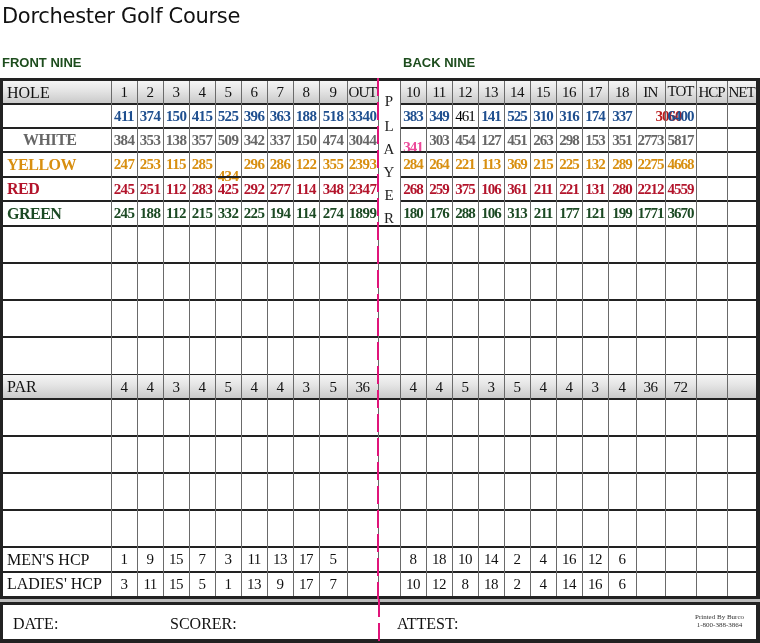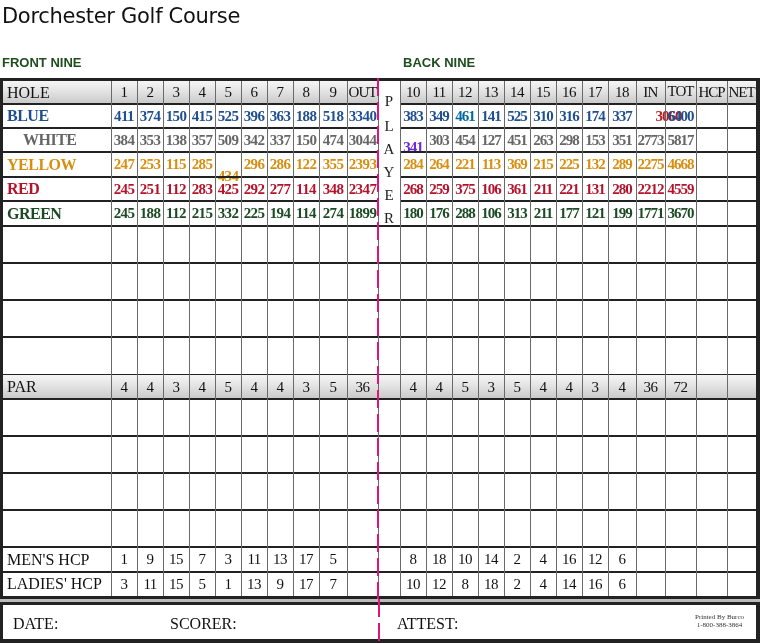--- a/index.html
+++ b/index.html
@@ -52,34 +52,33 @@
       <div class="cell num" style="left: 527px; top: 0px; width: 26px; height: 23px;">15</div>
       <div class="cell num" style="left: 553px; top: 0px; width: 26px; height: 23px;">16</div>
       <div class="cell num" style="left: 579px; top: 0px; width: 26px; height: 23px;">17</div>
       <div class="cell num" style="left: 605px; top: 0px; width: 28px; height: 23px;">18</div>
       <div class="cell num" style="left: 633px; top: 0px; width: 29px; height: 23px;">IN</div>
       <div class="cell num" style="left: 662px; top: 0px; width: 31px; height: 21px; letter-spacing: -1px;">TOT</div>
       <div class="cell num" style="left: 693px; top: 0px; width: 31px; height: 23px; letter-spacing: -1px;">HCP</div>
       <div class="cell num" style="left: 724px; top: 0px; width: 29px; height: 23px; letter-spacing: -1px;">NET</div>
       <div class="hline" style="left: 0px; top: 22px; width: 375px;"></div>
       <div class="hline" style="left: 397px; top: 22px; width: 356px;"></div>
-      <div class="cell label" style="left: 0px; top: 23px; width: 108px; height: 24px; color: rgb(31, 79, 143); font-weight: bold; letter-spacing: -0.5px;">BLUE</div>
       <div class="cell num" style="left: 108px; top: 23px; width: 26px; height: 24px; color: rgb(31, 79, 143); font-weight: bold;">411</div>
       <div class="cell num" style="left: 134px; top: 23px; width: 26px; height: 24px; color: rgb(31, 79, 143); font-weight: bold;">374</div>
       <div class="cell num" style="left: 160px; top: 23px; width: 26px; height: 24px; color: rgb(31, 79, 143); font-weight: bold;">150</div>
       <div class="cell num" style="left: 186px; top: 23px; width: 26px; height: 24px; color: rgb(31, 79, 143); font-weight: bold;">415</div>
       <div class="cell num" style="left: 212px; top: 23px; width: 26px; height: 24px; color: rgb(31, 79, 143); font-weight: bold;">525</div>
       <div class="cell num" style="left: 238px; top: 23px; width: 26px; height: 24px; color: rgb(31, 79, 143); font-weight: bold;">396</div>
       <div class="cell num" style="left: 264px; top: 23px; width: 26px; height: 24px; color: rgb(31, 79, 143); font-weight: bold;">363</div>
       <div class="cell num" style="left: 290px; top: 23px; width: 26px; height: 24px; color: rgb(31, 79, 143); font-weight: bold;">188</div>
       <div class="cell num" style="left: 316px; top: 23px; width: 28px; height: 24px; color: rgb(31, 79, 143); font-weight: bold;">518</div>
       <div class="cell num" style="left: 344px; top: 23px; width: 31px; height: 24px; color: rgb(31, 79, 143); font-weight: bold;">3340</div>
       <div class="cell num" style="left: 397px; top: 23px; width: 26px; height: 24px; color: rgb(31, 79, 143); font-weight: bold; letter-spacing: -1px;">383</div>
       <div class="cell num" style="left: 423px; top: 23px; width: 26px; height: 24px; color: rgb(31, 79, 143); font-weight: bold; letter-spacing: -1px;">349</div>
-      <div class="cell num" style="left: 449px; top: 23px; width: 26px; height: 24px; color: #0369a1; font-weight: bold; letter-spacing: -1px;">461</div>
+      <div class="cell num" style="left: 449px; top: 23px; width: 26px; height: 24px; color: #000000; font-weight: normal; letter-spacing: -1px;">461</div>
       <div class="cell num" style="left: 475px; top: 23px; width: 26px; height: 24px; color: rgb(31, 79, 143); font-weight: bold; letter-spacing: -1px;">141</div>
       <div class="cell num" style="left: 501px; top: 23px; width: 26px; height: 24px; color: rgb(31, 79, 143); font-weight: bold; letter-spacing: -1px;">525</div>
       <div class="cell num" style="left: 527px; top: 23px; width: 26px; height: 24px; color: rgb(31, 79, 143); font-weight: bold; letter-spacing: -1px;">310</div>
       <div class="cell num" style="left: 553px; top: 23px; width: 26px; height: 24px; color: rgb(31, 79, 143); font-weight: bold; letter-spacing: -1px;">316</div>
       <div class="cell num" style="left: 579px; top: 23px; width: 26px; height: 24px; color: rgb(31, 79, 143); font-weight: bold; letter-spacing: -1px;">174</div>
       <div class="cell num" style="left: 605px; top: 23px; width: 28px; height: 24px; color: rgb(31, 79, 143); font-weight: bold; letter-spacing: -1px;">337</div>
       <div class="cell num" style="left: 633px; top: 23px; width: 29px; height: 24px; color: #b91c1c; font-weight: bold; letter-spacing: -1px; margin-left: 18px;">3060</div>
       <div class="cell num" style="left: 662px; top: 23px; width: 31px; height: 24px; color: rgb(31, 79, 143); font-weight: bold; letter-spacing: -1px;">6400</div>
       <div class="cell num" style="left: 693px; top: 23px; width: 31px; height: 24px; color: rgb(31, 79, 143); font-weight: bold; letter-spacing: -1px;"></div>
       <div class="cell num" style="left: 724px; top: 23px; width: 29px; height: 24px; color: rgb(31, 79, 143); font-weight: bold; letter-spacing: -1px;"></div>
@@ -89,21 +88,21 @@
       <div class="cell num" style="left: 108px; top: 47px; width: 26px; height: 24px; color: rgb(102, 102, 102); font-weight: bold;">384</div>
       <div class="cell num" style="left: 134px; top: 47px; width: 26px; height: 24px; color: rgb(102, 102, 102); font-weight: bold;">353</div>
       <div class="cell num" style="left: 160px; top: 47px; width: 26px; height: 24px; color: rgb(102, 102, 102); font-weight: bold;">138</div>
       <div class="cell num" style="left: 186px; top: 47px; width: 26px; height: 24px; color: rgb(102, 102, 102); font-weight: bold;">357</div>
       <div class="cell num" style="left: 212px; top: 47px; width: 26px; height: 24px; color: rgb(102, 102, 102); font-weight: bold;">509</div>
       <div class="cell num" style="left: 238px; top: 47px; width: 26px; height: 24px; color: rgb(102, 102, 102); font-weight: bold;">342</div>
       <div class="cell num" style="left: 264px; top: 47px; width: 26px; height: 24px; color: rgb(102, 102, 102); font-weight: bold;">337</div>
       <div class="cell num" style="left: 290px; top: 47px; width: 26px; height: 24px; color: rgb(102, 102, 102); font-weight: bold;">150</div>
       <div class="cell num" style="left: 316px; top: 47px; width: 28px; height: 24px; color: rgb(102, 102, 102); font-weight: bold;">474</div>
       <div class="cell num" style="left: 344px; top: 47px; width: 31px; height: 24px; color: rgb(102, 102, 102); font-weight: bold;">3044</div>
-      <div class="cell num" style="left: 397px; top: 47px; width: 26px; height: 39px; color: #6d28d9; font-weight: bold; letter-spacing: -1px;">341</div>
+      <div class="cell num" style="left: 397px; top: 47px; width: 26px; height: 39px; color: #ec4899; font-weight: bold; letter-spacing: -1px;">341</div>
       <div class="cell num" style="left: 423px; top: 47px; width: 26px; height: 24px; color: rgb(102, 102, 102); font-weight: bold; letter-spacing: -1px;">303</div>
       <div class="cell num" style="left: 449px; top: 47px; width: 26px; height: 24px; color: rgb(102, 102, 102); font-weight: bold; letter-spacing: -1px;">454</div>
       <div class="cell num" style="left: 475px; top: 47px; width: 26px; height: 24px; color: rgb(102, 102, 102); font-weight: bold; letter-spacing: -1px;">127</div>
       <div class="cell num" style="left: 501px; top: 47px; width: 26px; height: 24px; color: rgb(102, 102, 102); font-weight: bold; letter-spacing: -1px;">451</div>
       <div class="cell num" style="left: 527px; top: 47px; width: 26px; height: 24px; color: rgb(102, 102, 102); font-weight: bold; letter-spacing: -1px;">263</div>
       <div class="cell num" style="left: 553px; top: 47px; width: 26px; height: 24px; color: rgb(102, 102, 102); font-weight: bold; letter-spacing: -1px; font-family: Liberation Serif, serif;">298</div>
       <div class="cell num" style="left: 579px; top: 47px; width: 26px; height: 24px; color: rgb(102, 102, 102); font-weight: bold; letter-spacing: -1px;">153</div>
       <div class="cell num" style="left: 605px; top: 47px; width: 28px; height: 24px; color: rgb(102, 102, 102); font-weight: bold; letter-spacing: -1px;">351</div>
       <div class="cell num" style="left: 633px; top: 47px; width: 29px; height: 24px; color: rgb(102, 102, 102); font-weight: bold; letter-spacing: -1px;">2773</div>
       <div class="cell num" style="left: 662px; top: 47px; width: 31px; height: 24px; color: rgb(102, 102, 102); font-weight: bold; letter-spacing: -1px;">5817</div>

